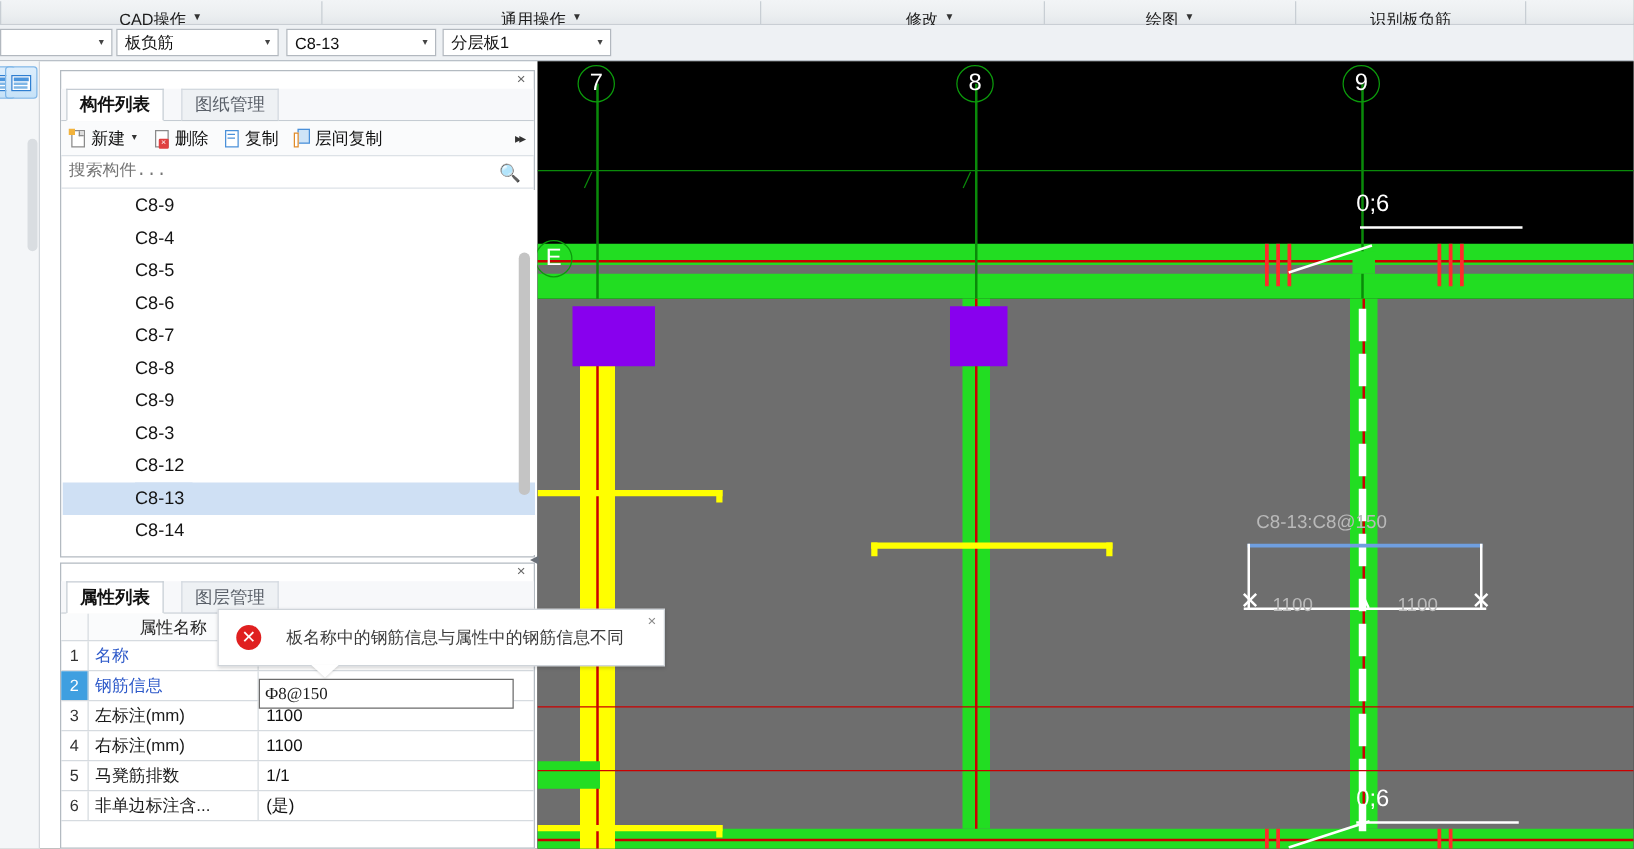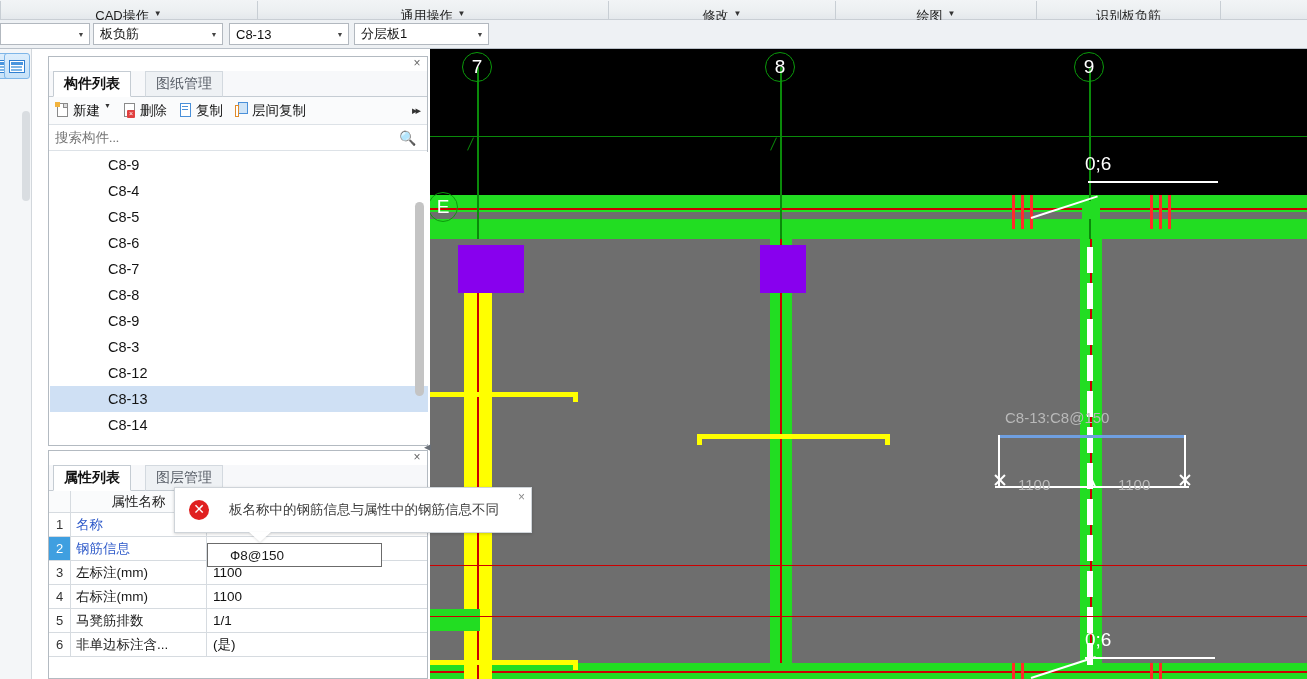--- a/index.html
+++ b/index.html
@@ -113,36 +113,36 @@
     position:absolute; top:0; height:26px; padding:12px 10px;
     display:flex; align-items:center; font-size:14px;
   }
   .tab.active { background:#fff; font-weight:bold; color:#111; border:1px solid #c5ccd3; border-bottom:1px solid #fff; }
   .tab.inactive { color:#5a6069; background:#eef1f4; border:1px solid #d3d9df; border-bottom:1px solid #c5ccd3;}
   .cmdrow {
     position:absolute; left:0; top:40px; width:100%; height:28px;
     background:#fafbfc; border-bottom:1px solid #dde2e7;
     display:flex; align-items:center; padding-left:6px; gap:3px;
   }
-  .cmd { display:flex; align-items:flex-start; font-size:13.5px; color:#111; white-space:nowrap; }
+  .cmd { display:flex; align-items:center; font-size:13.5px; color:#111; white-space:nowrap; }
   .cmdico { width:15px; height:16px; margin-right:3px; position:relative; flex:none;}
   .docsh {
     position:absolute; left:2px; top:1px; width:11px; height:14px;
     background:#fff; border:1px solid #8a8a8a;
   }
   .dogear { position:absolute; right:0; top:0; width:4px; height:4px; background:#ddd; border-left:1px solid #8a8a8a; border-bottom:1px solid #8a8a8a;}
   .mini-caret { font-size:7px; margin-left:4px; color:#333; }
   .dblarrow { margin-left:auto; margin-right:8px; font-size:11px; color:#333; letter-spacing:-2px;}
   .searchrow {
     position:absolute; left:0; top:68px; width:100%; height:26px;
     border-bottom:1px solid #dde2e7; display:flex; align-items:center;
   }
   .searchrow input {
     flex:1; border:none; outline:none; font-size:13.5px; color:#9aa0a6;
-    padding-left:6px; font-family:Liberation Serif, serif; background:transparent;
+    padding-left:6px; font-family:Liberation Mono, monospace; background:transparent;
   }
   .listbox {
     position:absolute; left:1px; top:95px; width:378px; height:292px;
     overflow:hidden; background:#fff;
   }
   .litem {
     height:26px; line-height:26px; padding-left:58px; font-size:14.5px; color:#141414;
   }
   .litem.sel { background:#cfe0f4; }
   .litem.sel span { background:#cfe0f4; }
@@ -166,23 +166,23 @@
   .pname {
     width:136px; flex:none; display:flex; align-items:center; padding-left:5px;
     font-size:13.5px; border-right:1px solid #d6dbe0; white-space:nowrap; overflow:hidden;
   }
   .pval { flex:1; display:flex; align-items:center; padding-left:6px; font-size:13.5px; color:#111;}
   .pname.blue { color:#2d59c9;font-family:Liberation Serif, serif; }
   .phead { display:flex; height:22px; border-bottom:1px solid #d6dbe0; background:#fafbfc;}
   .phead .pidx { border-right:1px solid #d6dbe0; }
   .phead .pname { justify-content:center; padding-left:0; font-size:13.5px; color:#222; }
   .editcell {
-    position:absolute; left:158px; top:92px; width:175px; height:24px;
+    position:absolute; left:158px; top:92px; width:204px; height:24px;
     border:1.6px solid #6b6b6b; background:#fff; display:flex; align-items:center;
-    padding-left:22px; font-size:13.5px; z-index:6;
+    padding-left:4px; font-size:13.5px; z-index:6;font-family:Liberation Serif, serif;
   }
 
   
   #errtip {
     position:absolute; left:174px; top:487px; width:358px; height:46px;
     background:#fff; border:1px solid #cfd4d9; z-index:40;
     box-shadow:0 1px 3px rgba(0,0,0,.18);
     display:flex; align-items:center;
   }
   #errtip .xico {
@@ -212,21 +212,21 @@
 
 <div id="ribbon">
   <div class="rib-group" style="left:0;width:257px;">
     <span class="rib-label">CAD操作</span>
     <span class="rib-caret">▼</span>
   </div>
   <div class="rib-group" style="left:258px;width:350px;">
     <span class="rib-label">通用操作</span>
     <span class="rib-caret">▼</span>
   </div>
-  <div class="rib-group" style="left:609px;width:226px;">
+  <div class="rib-group" style="left:631px;width:226px;">
     <span class="rib-label">修改</span>
     <span class="rib-caret">▼</span>
   </div>
   <div class="rib-group" style="left:836px;width:200px;">
     <span class="rib-label">绘图</span>
     <span class="rib-caret">▼</span>
   </div>
   <div class="rib-group" style="left:1037px;width:183px;">
     <span class="rib-label">识别板负筋</span>
   </div>

